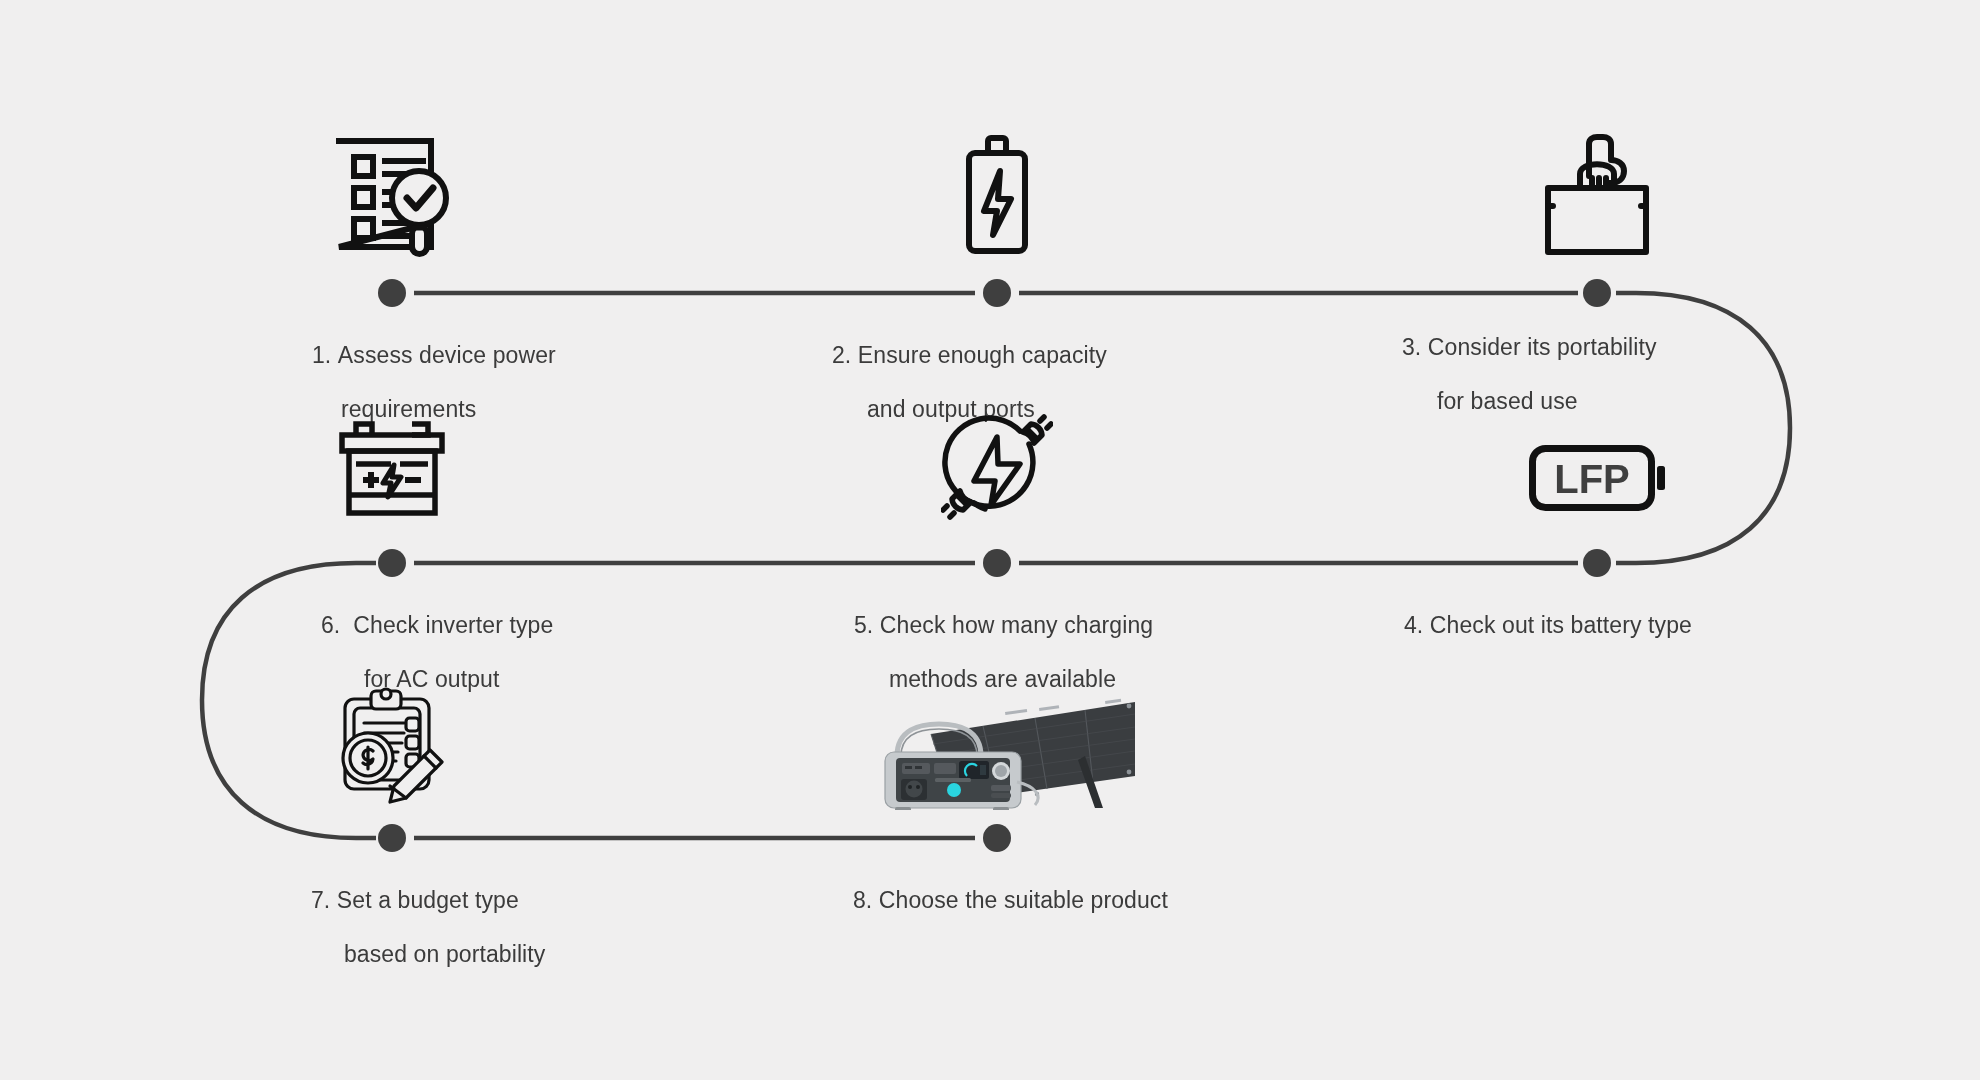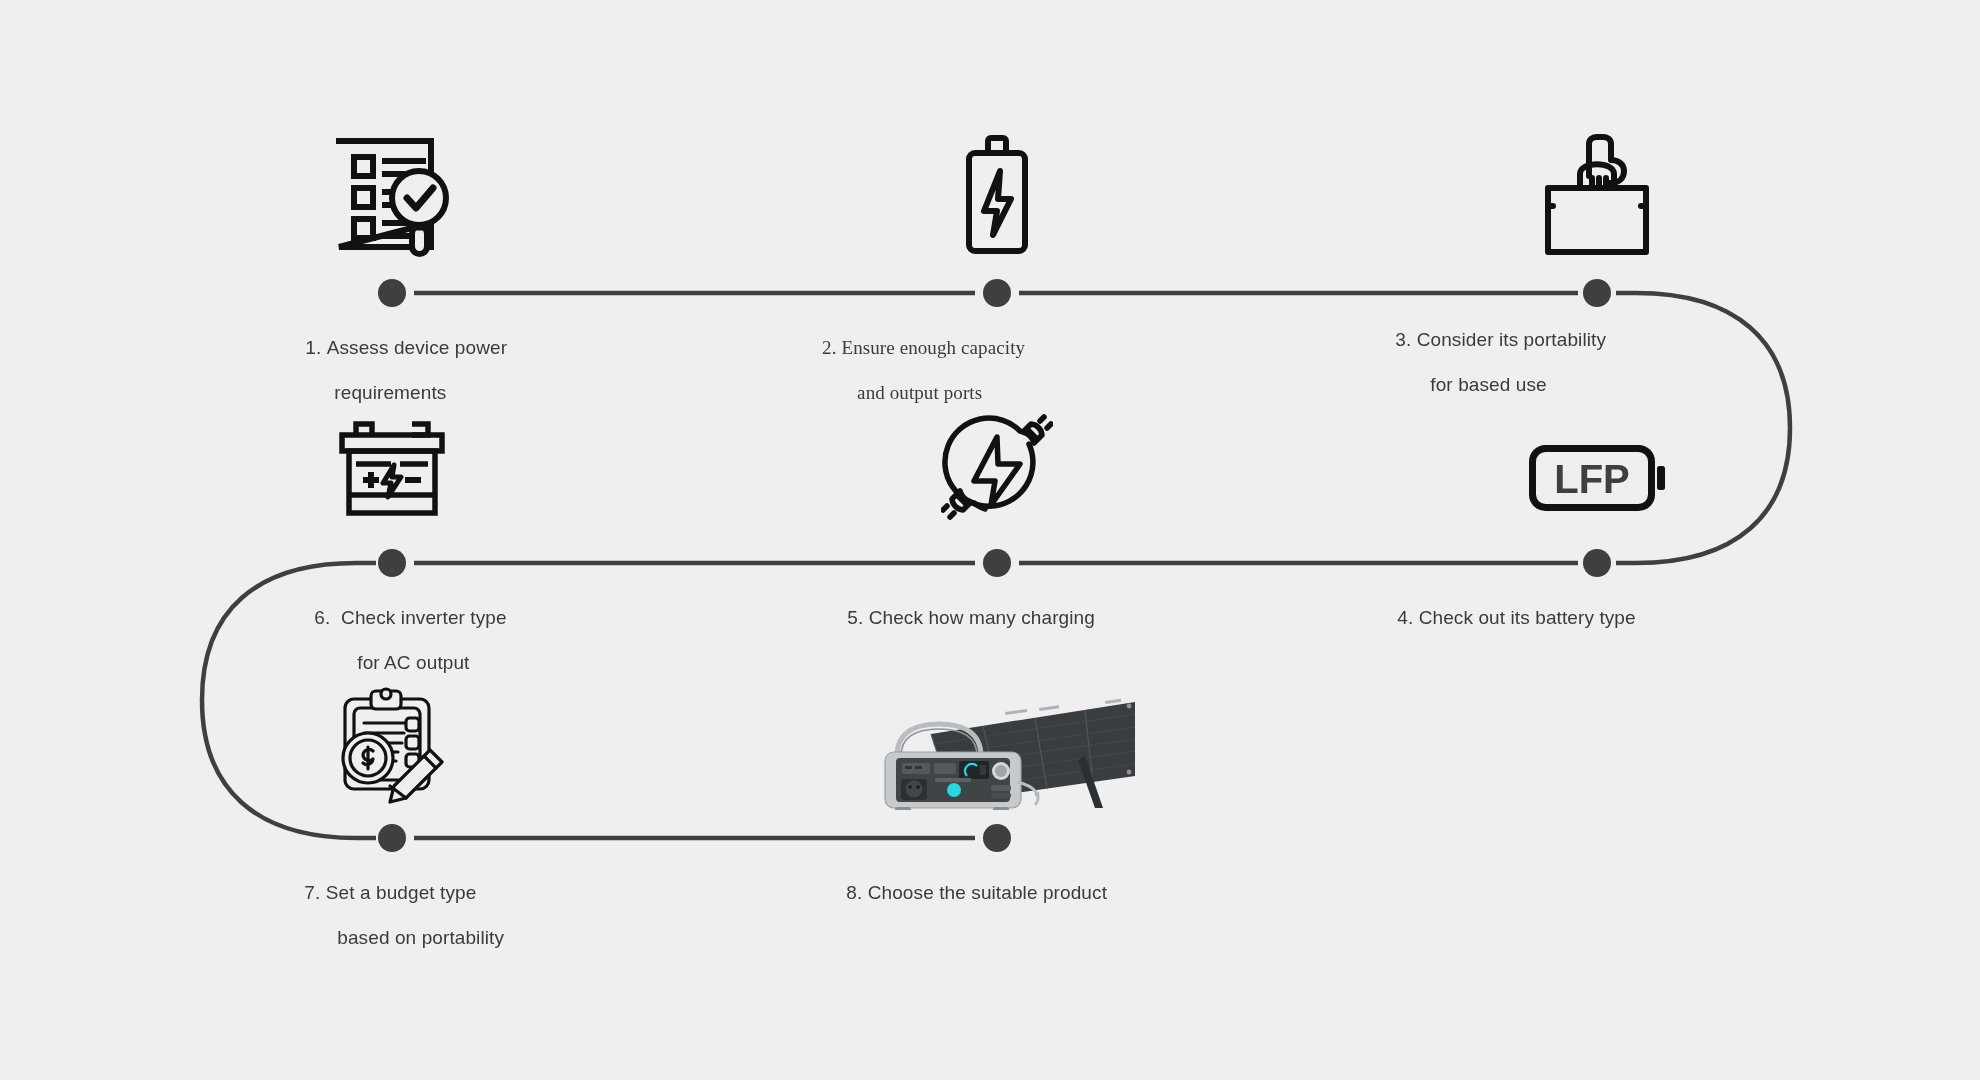--- a/index.html
+++ b/index.html
@@ -21,21 +21,21 @@
     position:absolute;width:28px;height:28px;border-radius:50%;
     background:#3f3f3f;left:-14px;top:-14px;
   }
   .icon-wrap{
     position:absolute;
     display:flex;align-items:flex-start;justify-content:center;
   }
   .icon-wrap svg{display:block;}
   .label{
     position:absolute;
-    font-size:19px;
+    font-size:23px;
     line-height:1.17;
     color:#3b3b3b;
     white-space:pre;
     letter-spacing:.1px;
   }
   .label .num{display:inline-block;}
 
   
   .photo{position:absolute;}
 </style>
@@ -95,21 +95,21 @@
     <div class="dot"></div>
     <div class="icon-wrap" style="left:-55px;top:-160px;width:110px;height:130px;">
       <svg width="80" height="126" viewBox="0 0 80 126">
         <g fill="none" stroke="#111" stroke-width="6" stroke-linejoin="round">
           <rect x="12" y="20" width="56" height="98" rx="6"></rect>
           <path d="M31 20 V8 a3 3 0 0 1 3-3 h12 a3 3 0 0 1 3 3 V20"></path>
           <path d="M43 38 L27 78 H40 L36 102 L54 66 H41 Z" stroke-linecap="round"></path>
         </g>
       </svg>
     </div>
-    <div class="label" style="left:-204px;top:22px;width:460px;font-family:Liberation Serif, serif;">
+    <div class="label" style="left:-204px;top:22px;width:460px;">
       <span class="num">2.</span><span>&nbsp;</span><span>Ensure enough capacity</span><br>
       <span style="padding-left:35px;">and output ports</span>
     </div>
   </div>
 
   <div class="node" style="left:1597px;top:293px;">
     <div class="dot"></div>
     <div class="icon-wrap" style="left:-70px;top:-165px;width:140px;height:135px;">
       <svg width="120" height="130" viewBox="0 0 120 130">
         <g fill="none" stroke="#111" stroke-width="6" stroke-linejoin="round" stroke-linecap="round">
@@ -158,20 +158,21 @@
           <g>
             <path d="M26 94 l-9 -9"></path>
             <path d="M22 99 a12 12 0 0 1 -11 -11 l8 -8 a16 16 0 0 0 11 11 Z"></path>
             <path d="M13 102 l-4 4 M6 95 l-4 4"></path>
           </g>
         </g>
       </svg>
     </div>
     <div class="label" style="left:-182px;top:22px;width:480px;">
       <span class="num">5.</span><span>&nbsp;</span><span>Check how many charging</span><br>
+      <span style="padding-left:35px;">methods are available</span>
     </div>
   </div>
 
   <div class="node" style="left:392px;top:563px;">
     <div class="dot"></div>
     <div class="icon-wrap" style="left:-62px;top:-148px;width:124px;height:118px;">
       <svg width="108" height="110" viewBox="0 0 108 110">
         <g fill="none" stroke="#111" stroke-width="5.5" stroke-linejoin="miter">
           <path d="M18 20 V9 h16 v11"></path>
           <path d="M74 20 h16 V9 h-16"></path>

